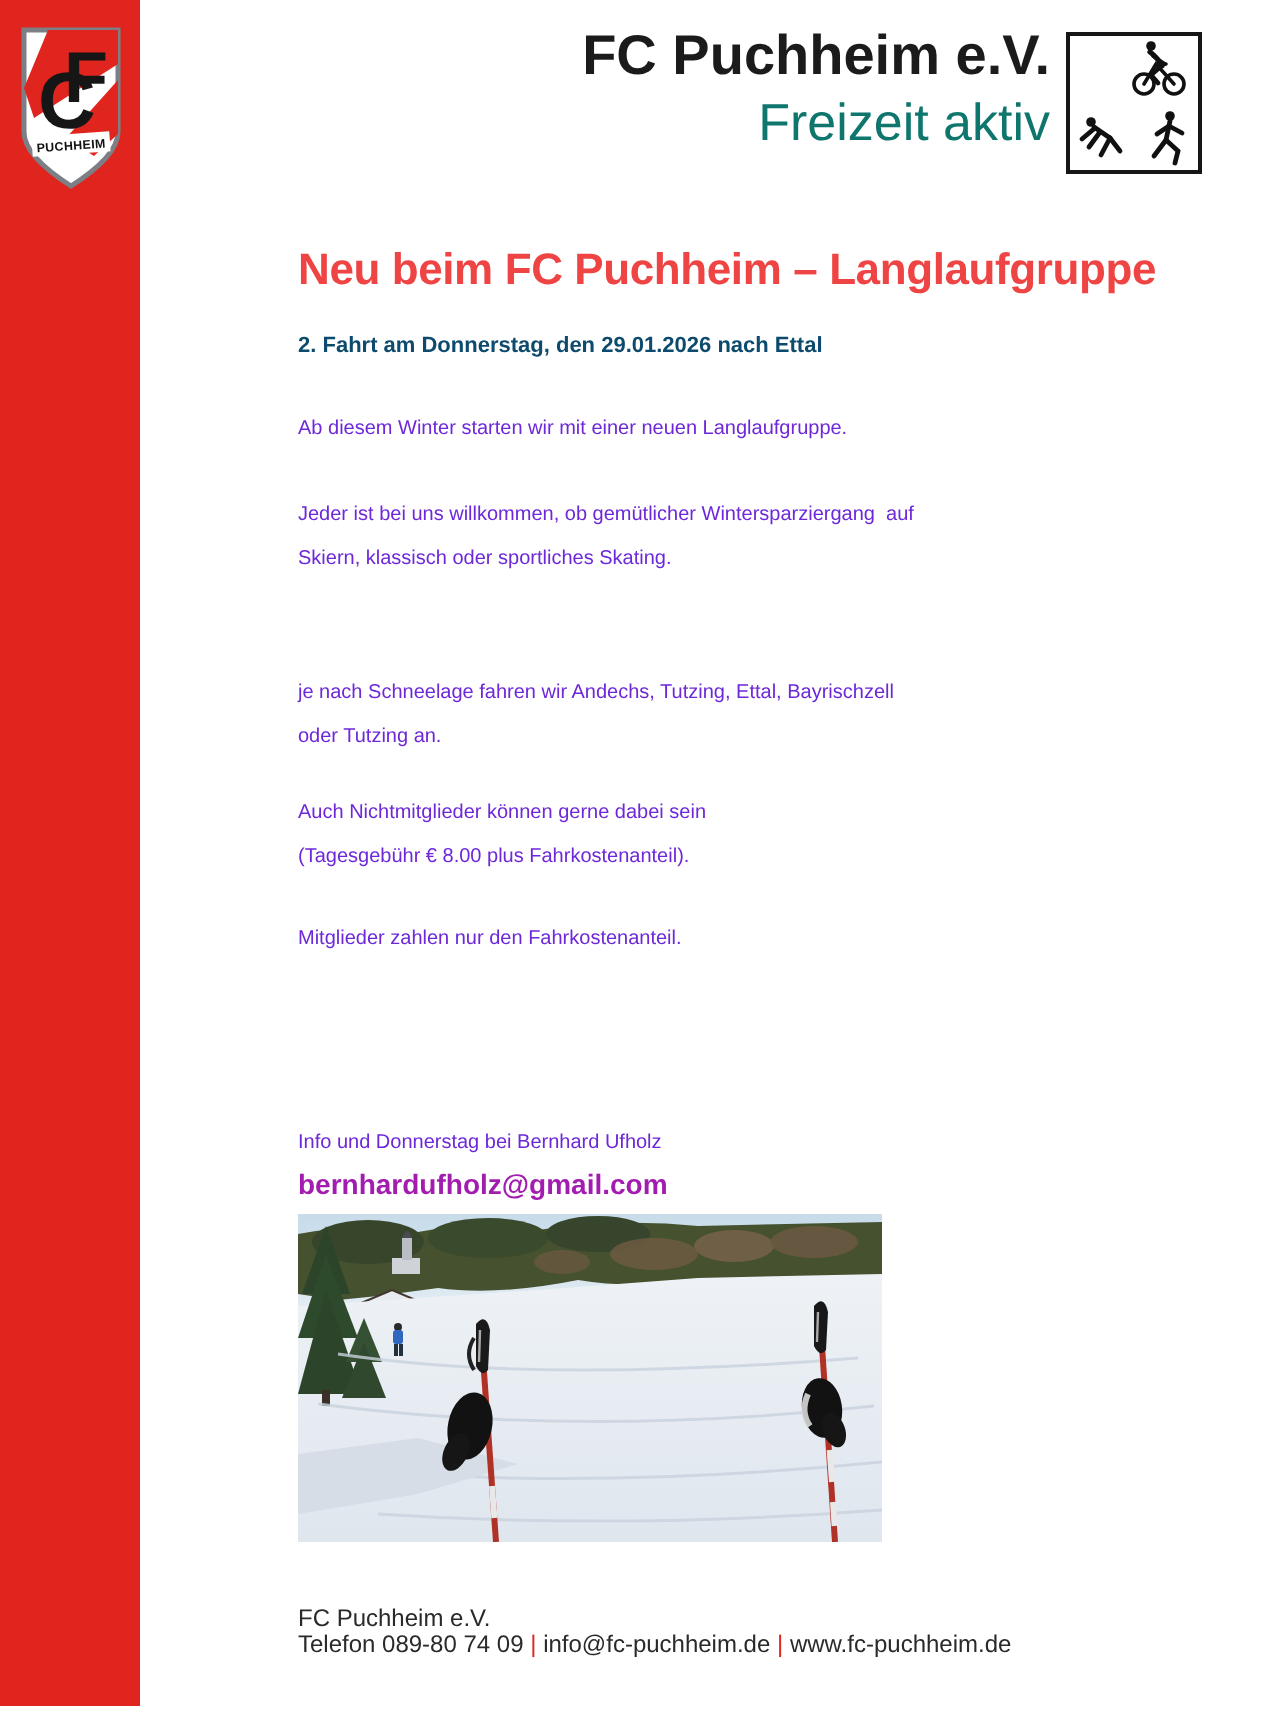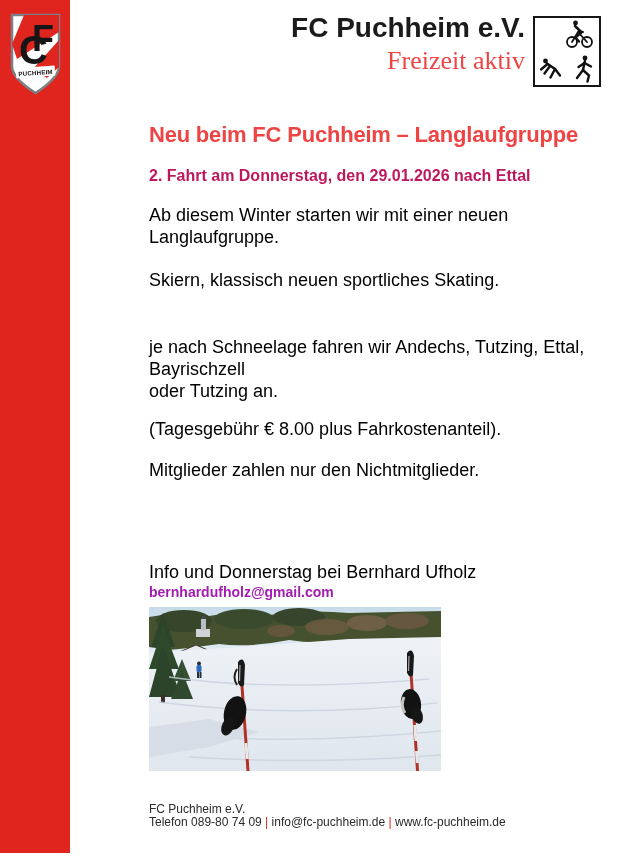--- a/index.html
+++ b/index.html
@@ -2,27 +2,27 @@
 <html><head>
 <meta charset="utf-8">
 <style>
   html,body{margin:0;padding:0;background:#fff;}
   .page{position:relative;width:631px;height:865px;background:#ffffff;overflow:hidden;
         font-family:"Liberation Sans","DejaVu Sans",sans-serif;color:#1e1e1e;}
   .sidebar{position:absolute;left:0;top:0;width:70px;height:853px;background:#e0251f;}
   .crest{position:absolute;left:9px;top:12px;}
   .header-block{position:absolute;left:150px;top:12px;width:375px;text-align:right;}
   .h-title{font-size:28px;font-weight:bold;color:#1b1b1b;line-height:32px;}
-  .h-sub{font-size:26px;font-weight:400;color:#ef4444;line-height:30px;margin-top:2px;font-family:Liberation Serif, serif;}
+  .h-sub{font-size:26px;font-weight:400;color:#0f766e;line-height:30px;margin-top:2px;}
   .picto-box{position:absolute;left:533px;top:16px;width:64px;height:67px;border:2px solid #161616;background:#fff;}
   .headline{position:absolute;left:149px;top:122px;width:478px;margin:0;
             font-size:22px;font-weight:bold;color:#ef4444;letter-spacing:-0.2px;}
   .subheadline{position:absolute;left:149px;top:167px;width:478px;margin:0;
-            font-size:16px;font-weight:bold;color:#be185d;}
-  .para{position:absolute;left:149px;width:478px;margin:0;font-size:18px;line-height:22px;color:#000000;}
+            font-size:11px;font-weight:bold;color:#0c4a6e;}
+  .para{position:absolute;left:149px;width:478px;margin:0;font-size:10px;line-height:22px;color:#6d28d9;}
   .p1{top:204px}.p2{top:247px}.p3{top:314px}.p4{top:396px}.p5{top:459px}.p6{top:502px}.pcontact{top:561px}
   .email{position:absolute;left:149px;top:584px;margin:0;font-size:14px;font-weight:bold;color:#a21caf;}
   .photo{position:absolute;left:149px;top:607px;width:292px;height:164px;}
   .footer{position:absolute;left:149px;top:803px;font-size:12px;line-height:13.4px;color:#2a2a2a;}
   .pipe{color:#e0251f;}
   svg text{font-family:"Liberation Sans","DejaVu Sans",sans-serif;}
 </style>
 </head>
 <body>
 
@@ -79,24 +79,24 @@
         <path d="M48,52 L42,60"></path>
         <path d="M48,52 L54,57.5 L52.5,63.5"></path>
       </g>
     </svg>
   </div>
 
   <h1 class="headline">Neu beim FC Puchheim – Langlaufgruppe</h1>
   <h2 class="subheadline">2. Fahrt am Donnerstag, den 29.01.2026 nach Ettal</h2>
 
   <p class="para p1"><span>Ab diesem Winter starten wir mit einer neuen Langlaufgruppe.</span></p>
-  <p class="para p2"><br><span>Skiern, klassisch neuen sportliches Skating.</span></p>
+  <p class="para p2"><span>Jeder ist bei uns willkommen, ob gemütlicher Wintersparziergang &nbsp;auf</span><br><span>Skiern, klassisch oder sportliches Skating.</span></p>
   <p class="para p3"><br><span>je nach Schneelage fahren wir Andechs, Tutzing, Ettal, Bayrischzell</span><br><span>oder Tutzing an.</span></p>
-  <p class="para p4"><br><span>(Tagesgebühr € 8.00 plus Fahrkostenanteil).</span></p>
-  <p class="para p5"><span>Mitglieder zahlen nur den Nichtmitglieder.</span></p>
+  <p class="para p4"><span>Auch Nichtmitglieder können gerne dabei sein</span><br><span>(Tagesgebühr € 8.00 plus Fahrkostenanteil).</span></p>
+  <p class="para p5"><span>Mitglieder zahlen nur den Fahrkostenanteil.</span></p>
   <p class="para pcontact"><span>Info und Donnerstag bei Bernhard Ufholz</span></p>
   <p class="email">bernhardufholz@gmail.com</p>
 
   <svg class="photo" width="292" height="164" viewBox="0 0 292 164">
     <defs>
       <linearGradient id="sky" x1="0" y1="0" x2="0" y2="1">
         <stop offset="0" stop-color="#c7dbe9"></stop>
           <stop offset="1" stop-color="#e2ecf3"></stop>
       </linearGradient>
       <linearGradient id="snow" x1="0" y1="0" x2="0" y2="1">

